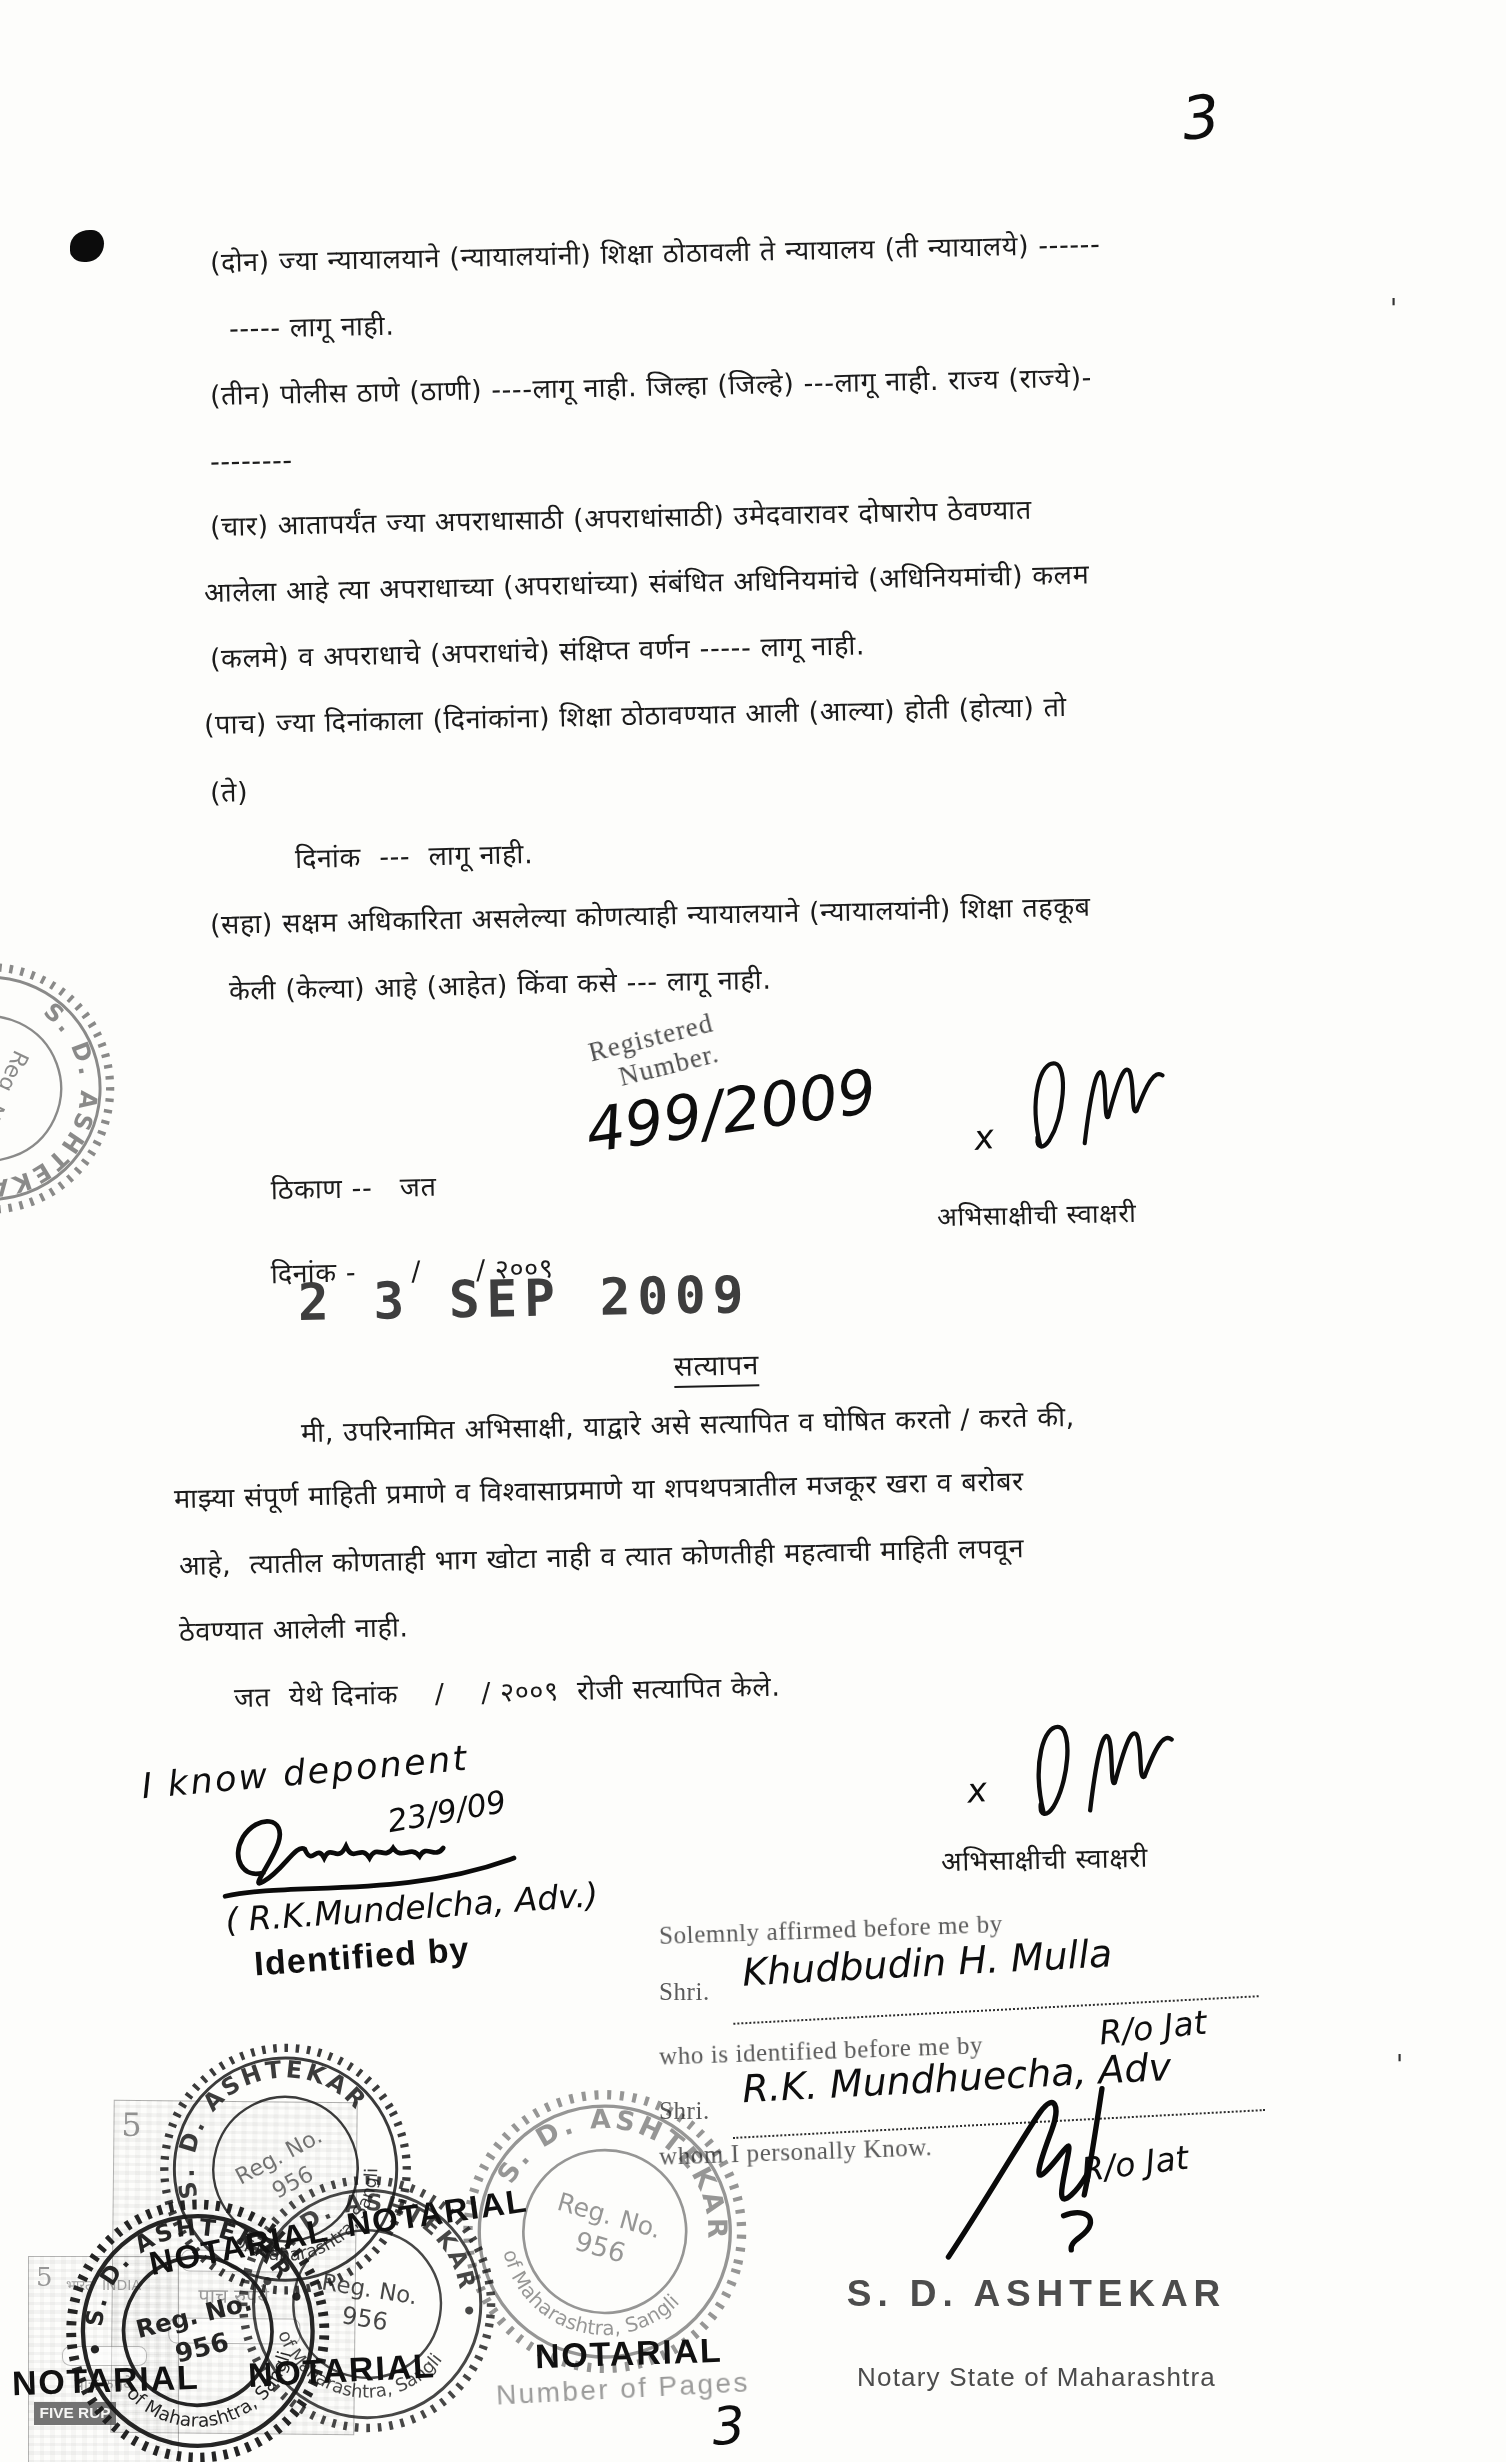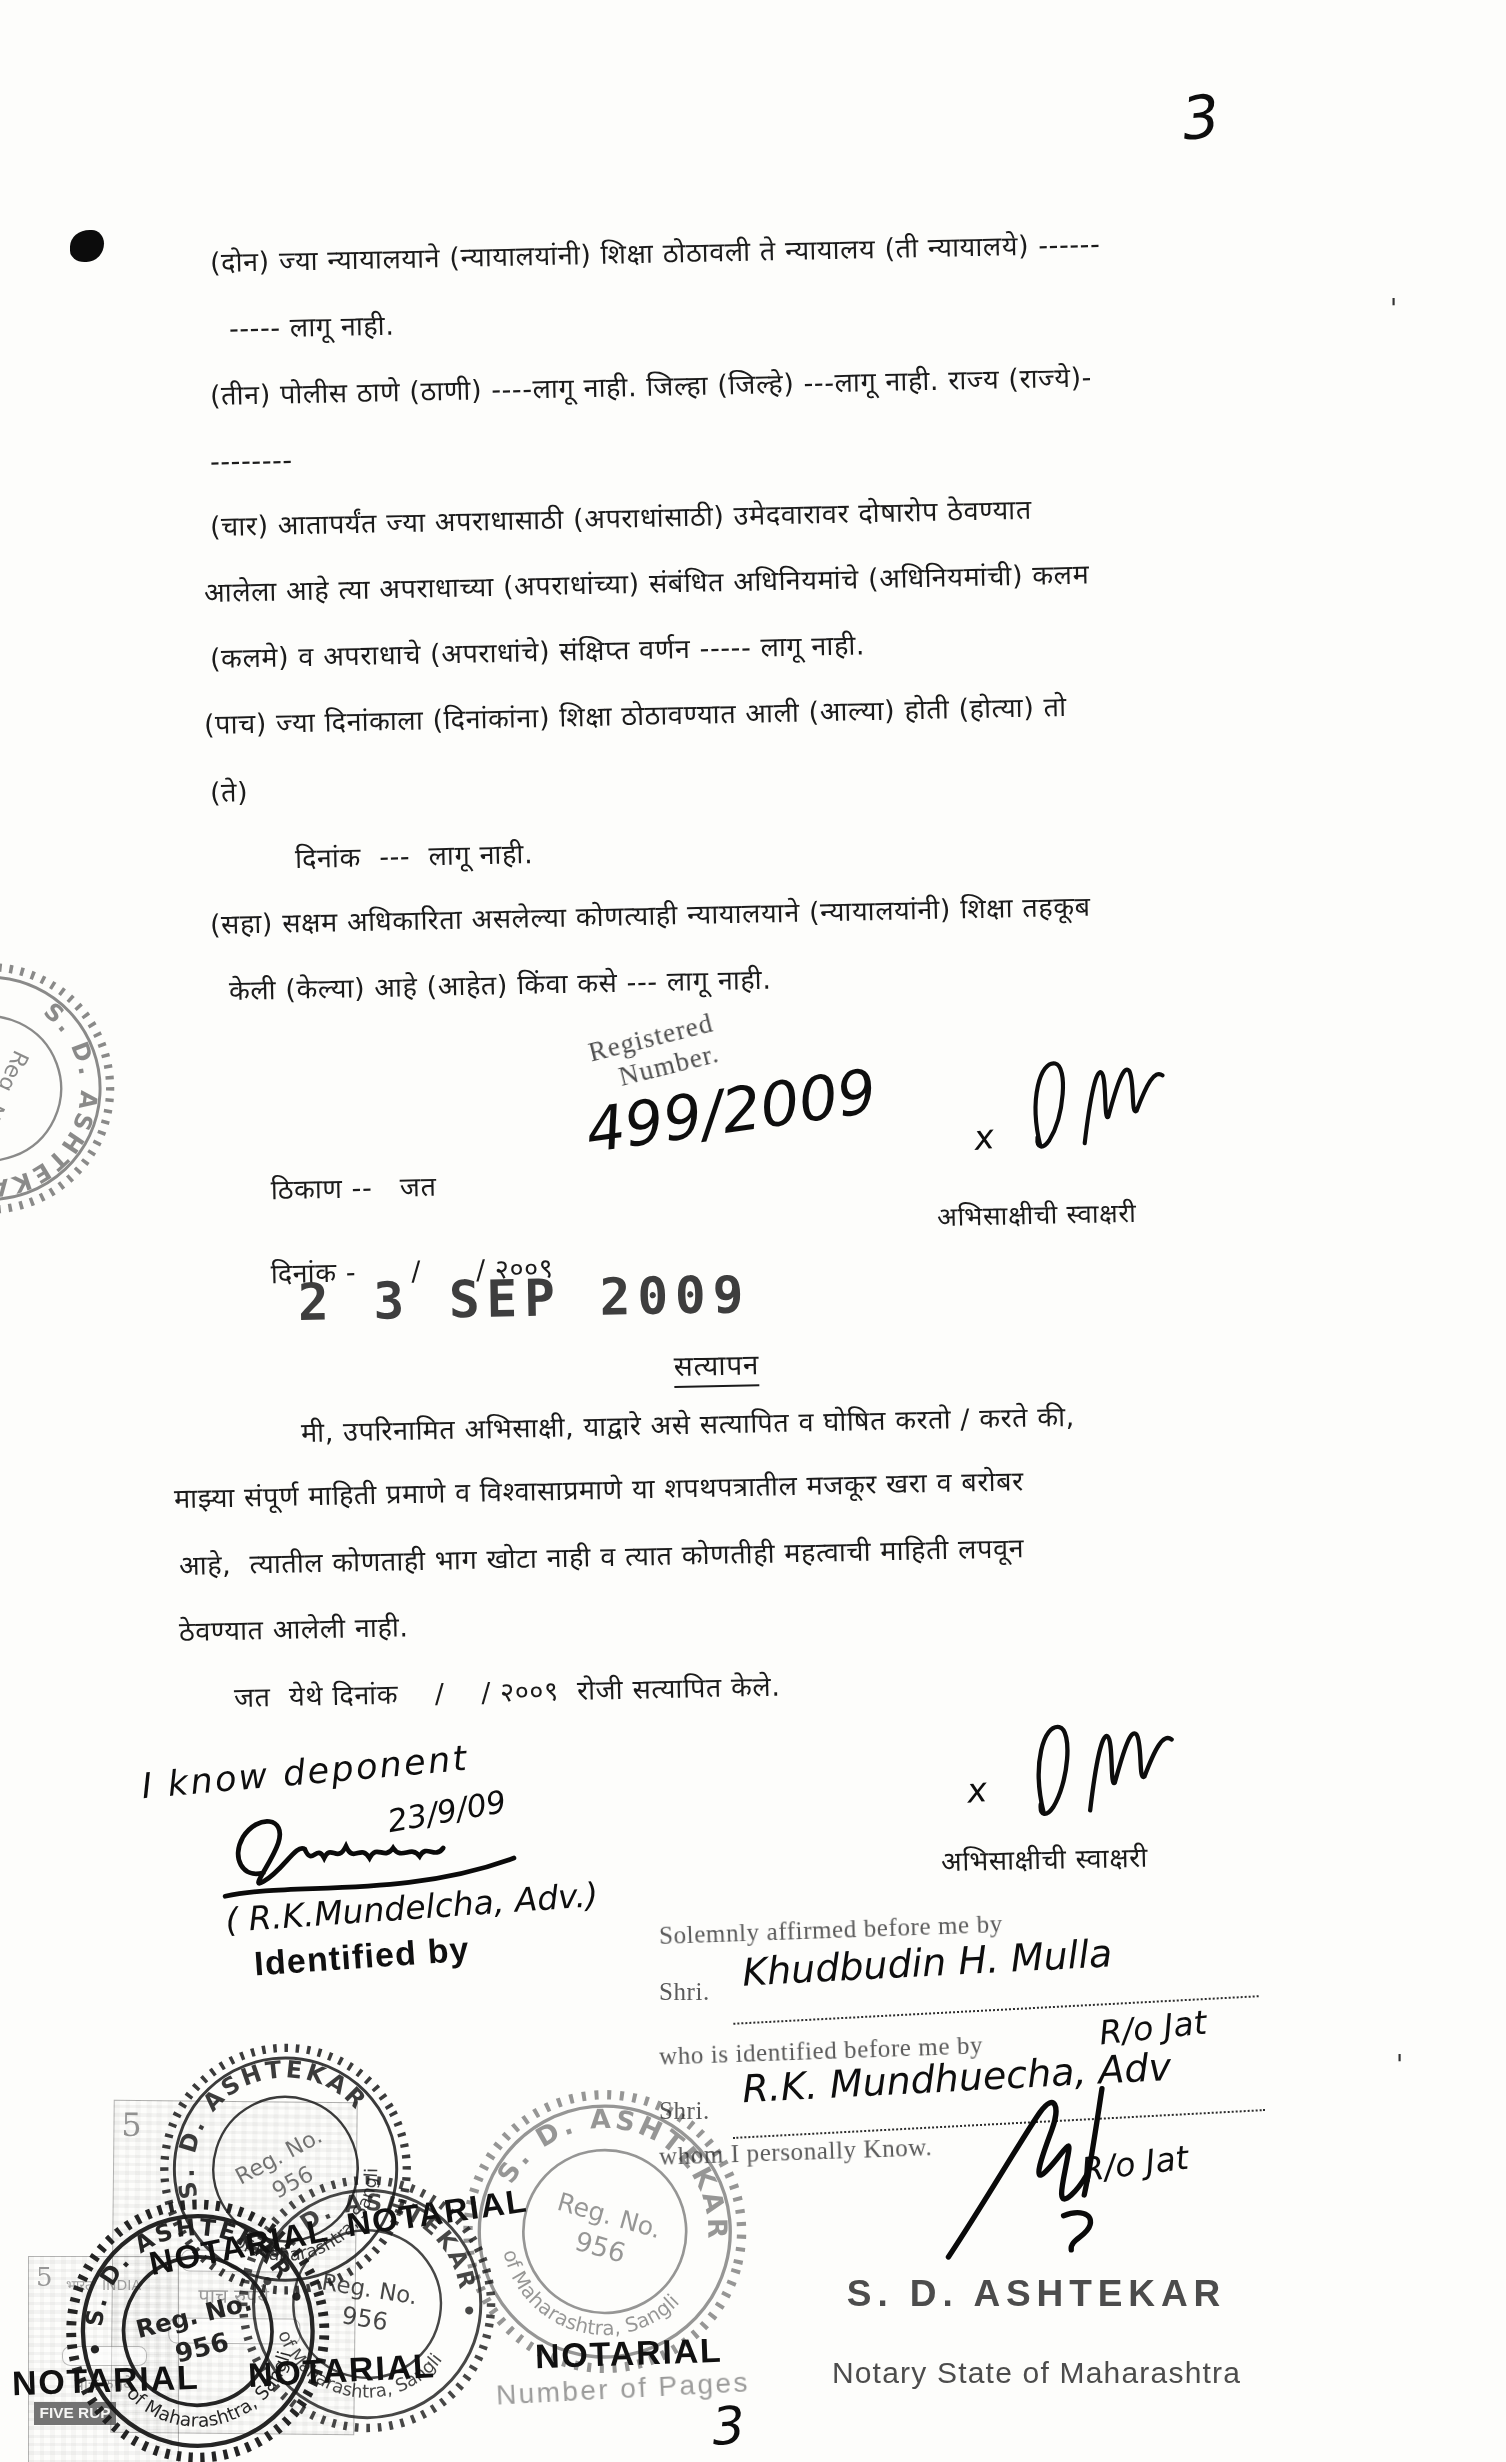--- a/index.html
+++ b/index.html
@@ -168,21 +168,21 @@
   <svg class="abs" style="left:913px;top:2062px;" width="248" height="207" viewBox="0 0 420 350">
     <g fill="none" stroke="#0a0a0a" stroke-width="9" stroke-linecap="round">
       <path d="M60,330 C120,240 190,120 215,85 C240,50 250,75 235,115 C220,155 200,210 225,185 C255,155 270,120 262,160 C255,200 240,250 268,225 C295,200 300,170 295,200"></path>
       <path d="M320,45 C310,110 300,180 290,225"></path>
       <path d="M255,260 C280,250 305,255 300,275 C295,295 265,300 268,318"></path>
     </g>
   </svg>
 
   <div class="stamp-print" style="left:756px;top:2251px;width:561px;">
     <div style="font-size:37px;font-weight:bold;letter-spacing:5.9px;">S. D. ASHTEKAR</div>
-    <div style="font-size:30px;margin-top:19px;letter-spacing:1.2px;">Notary State of Maharashtra</div>
+    <div style="font-size:26px;margin-top:25px;letter-spacing:1.2px;">Notary State of Maharashtra</div>
   </div>
 
   <div class="stamp-print" style="left:496px;top:2373px;font-size:28px;transform:rotate(-3deg);opacity:.55;letter-spacing:2.4px;">Number of Pages</div>
   <div class="hw" style="left:712px;top:2396px;font-size:52px;transform:rotate(-4deg);">3</div>
 
   <div class="rev-stamp" style="left:112px;top:2101px;width:242px;height:331px;transform:rotate(.6deg);opacity:.75;">
     <div class="corner5">5</div>
     <div class="bar" style="left:68px;top:148px;width:106px;height:20px;"></div>
     <div class="rev-inner" style="top:180px;font-size:20px;">पाच रुपये</div>
     <div class="bar" style="left:56px;top:216px;width:130px;height:23.6px;"></div>

